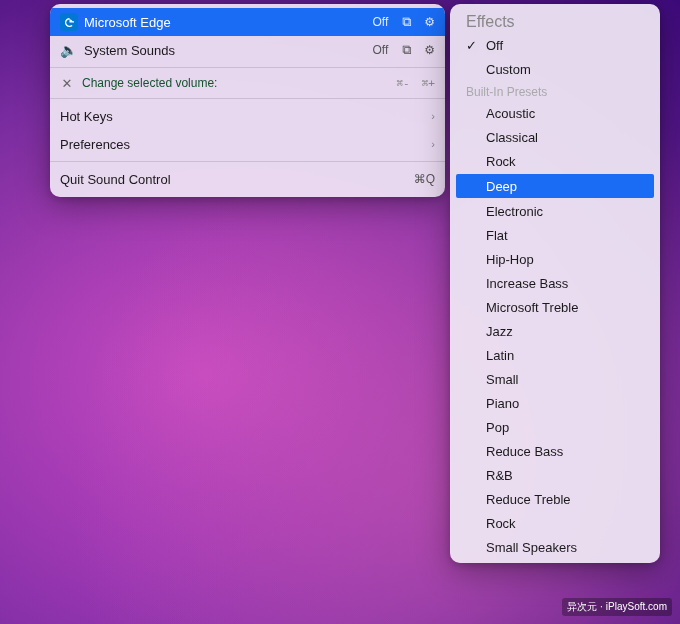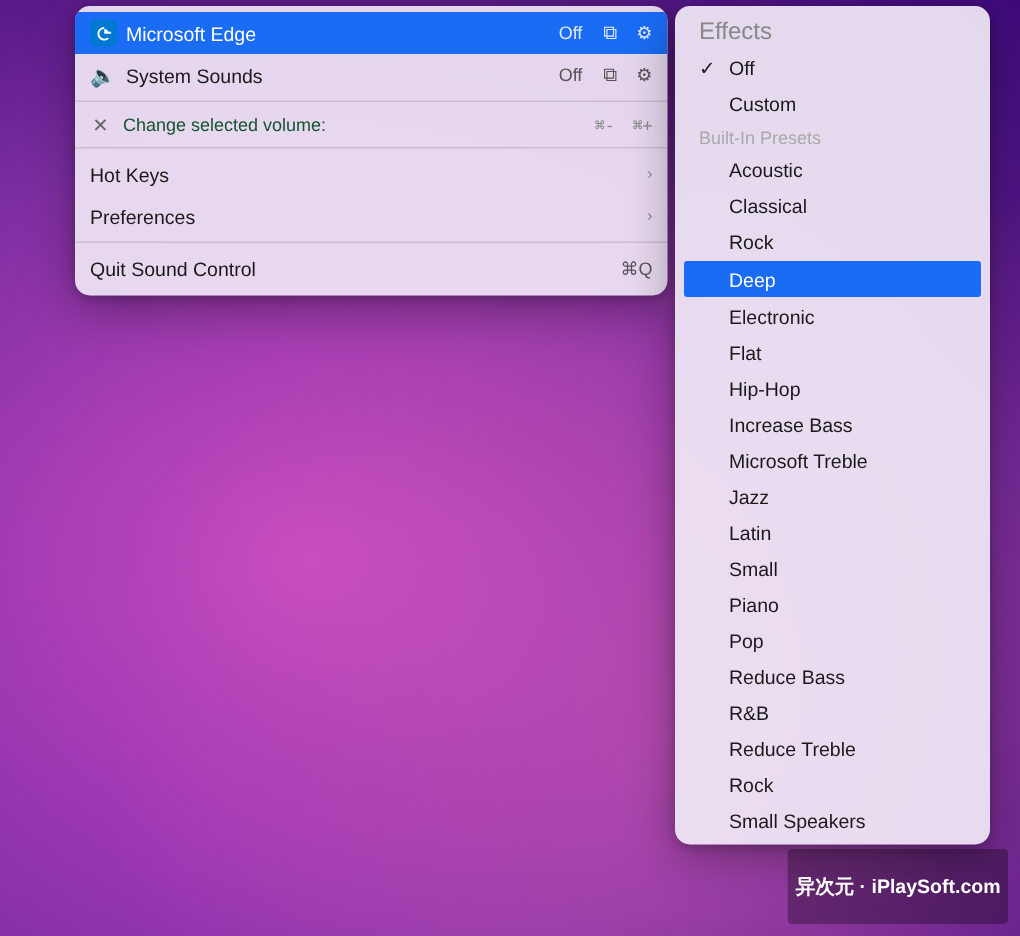--- a/index.html
+++ b/index.html
@@ -232,24 +232,23 @@
       color: #aaa;
     }
 
     .watermark {
       position: absolute;
       bottom: 8px;
       right: 8px;
       z-index: 20;
       background: rgba(0,0,0,0.3);
       color: white;
-      font-size: 13px;
-      padding: 16px 5px;
+      font-size: 10px;
+      padding: 2px 5px;
       border-radius: 3px;
-      font-weight: bold;
     }
   </style>
 </head>
 <body>
 
 <div class="bg"></div>
 <div class="bg-overlay"></div>
 
 <div class="left-menu">
 

